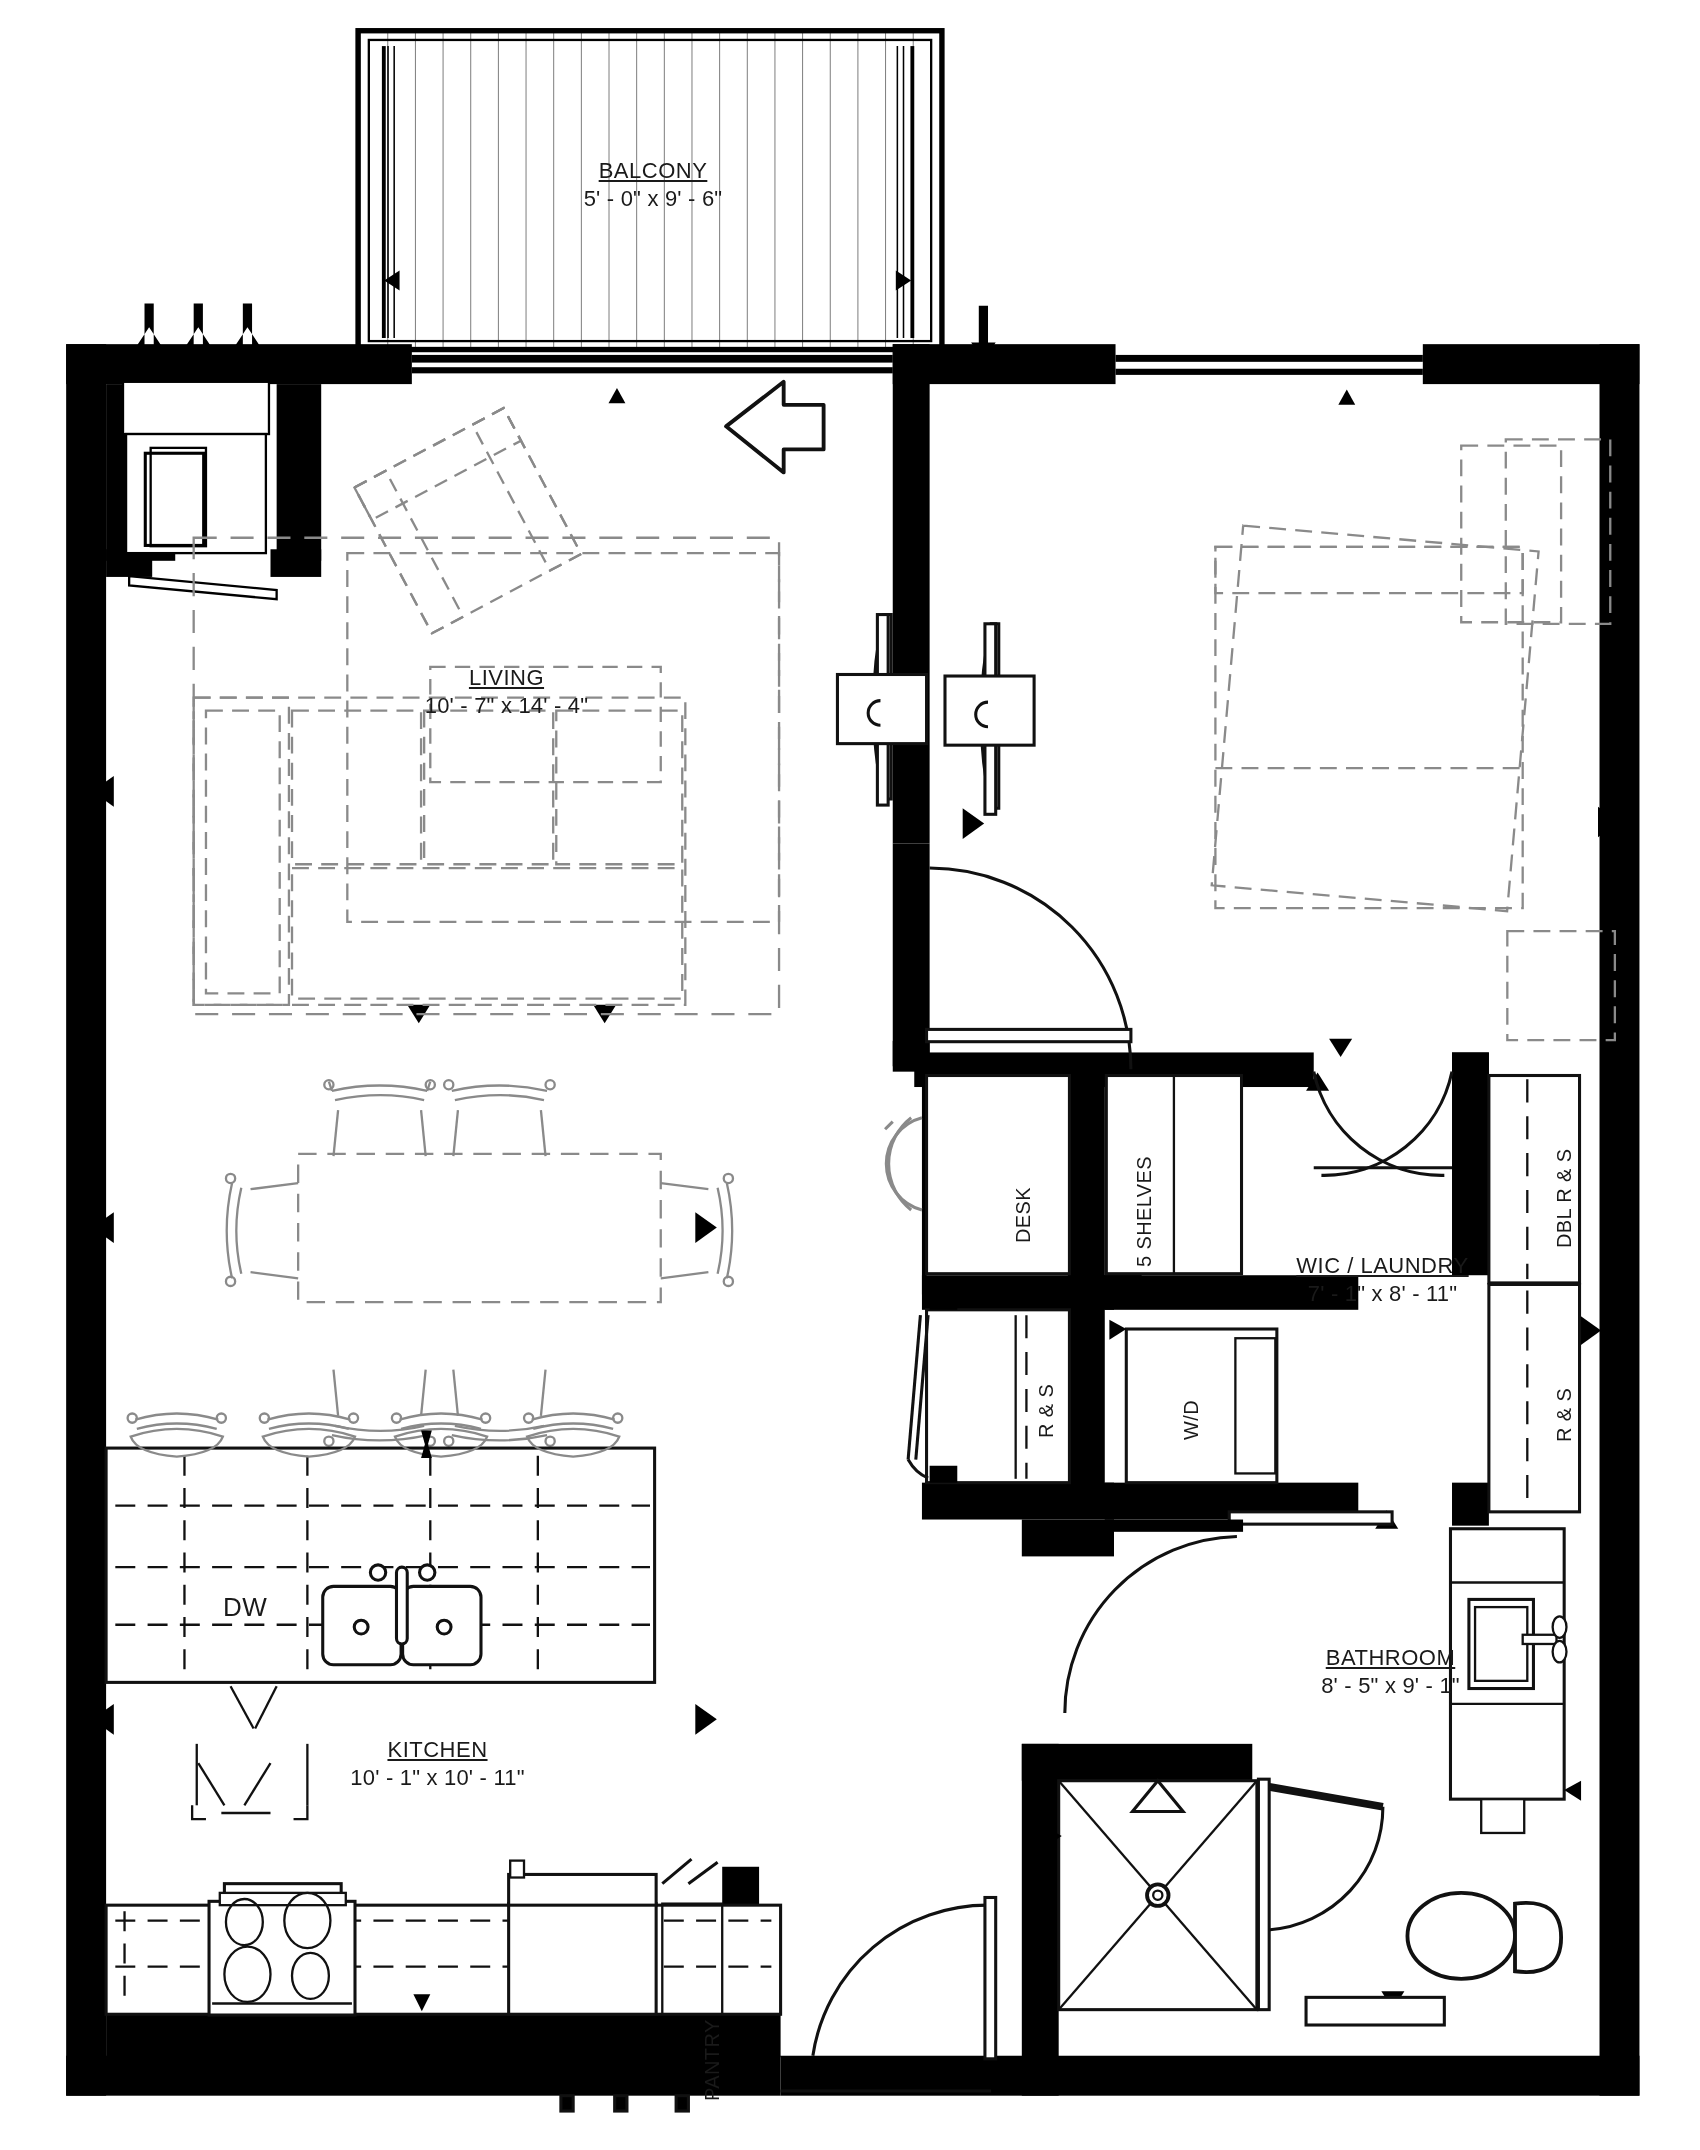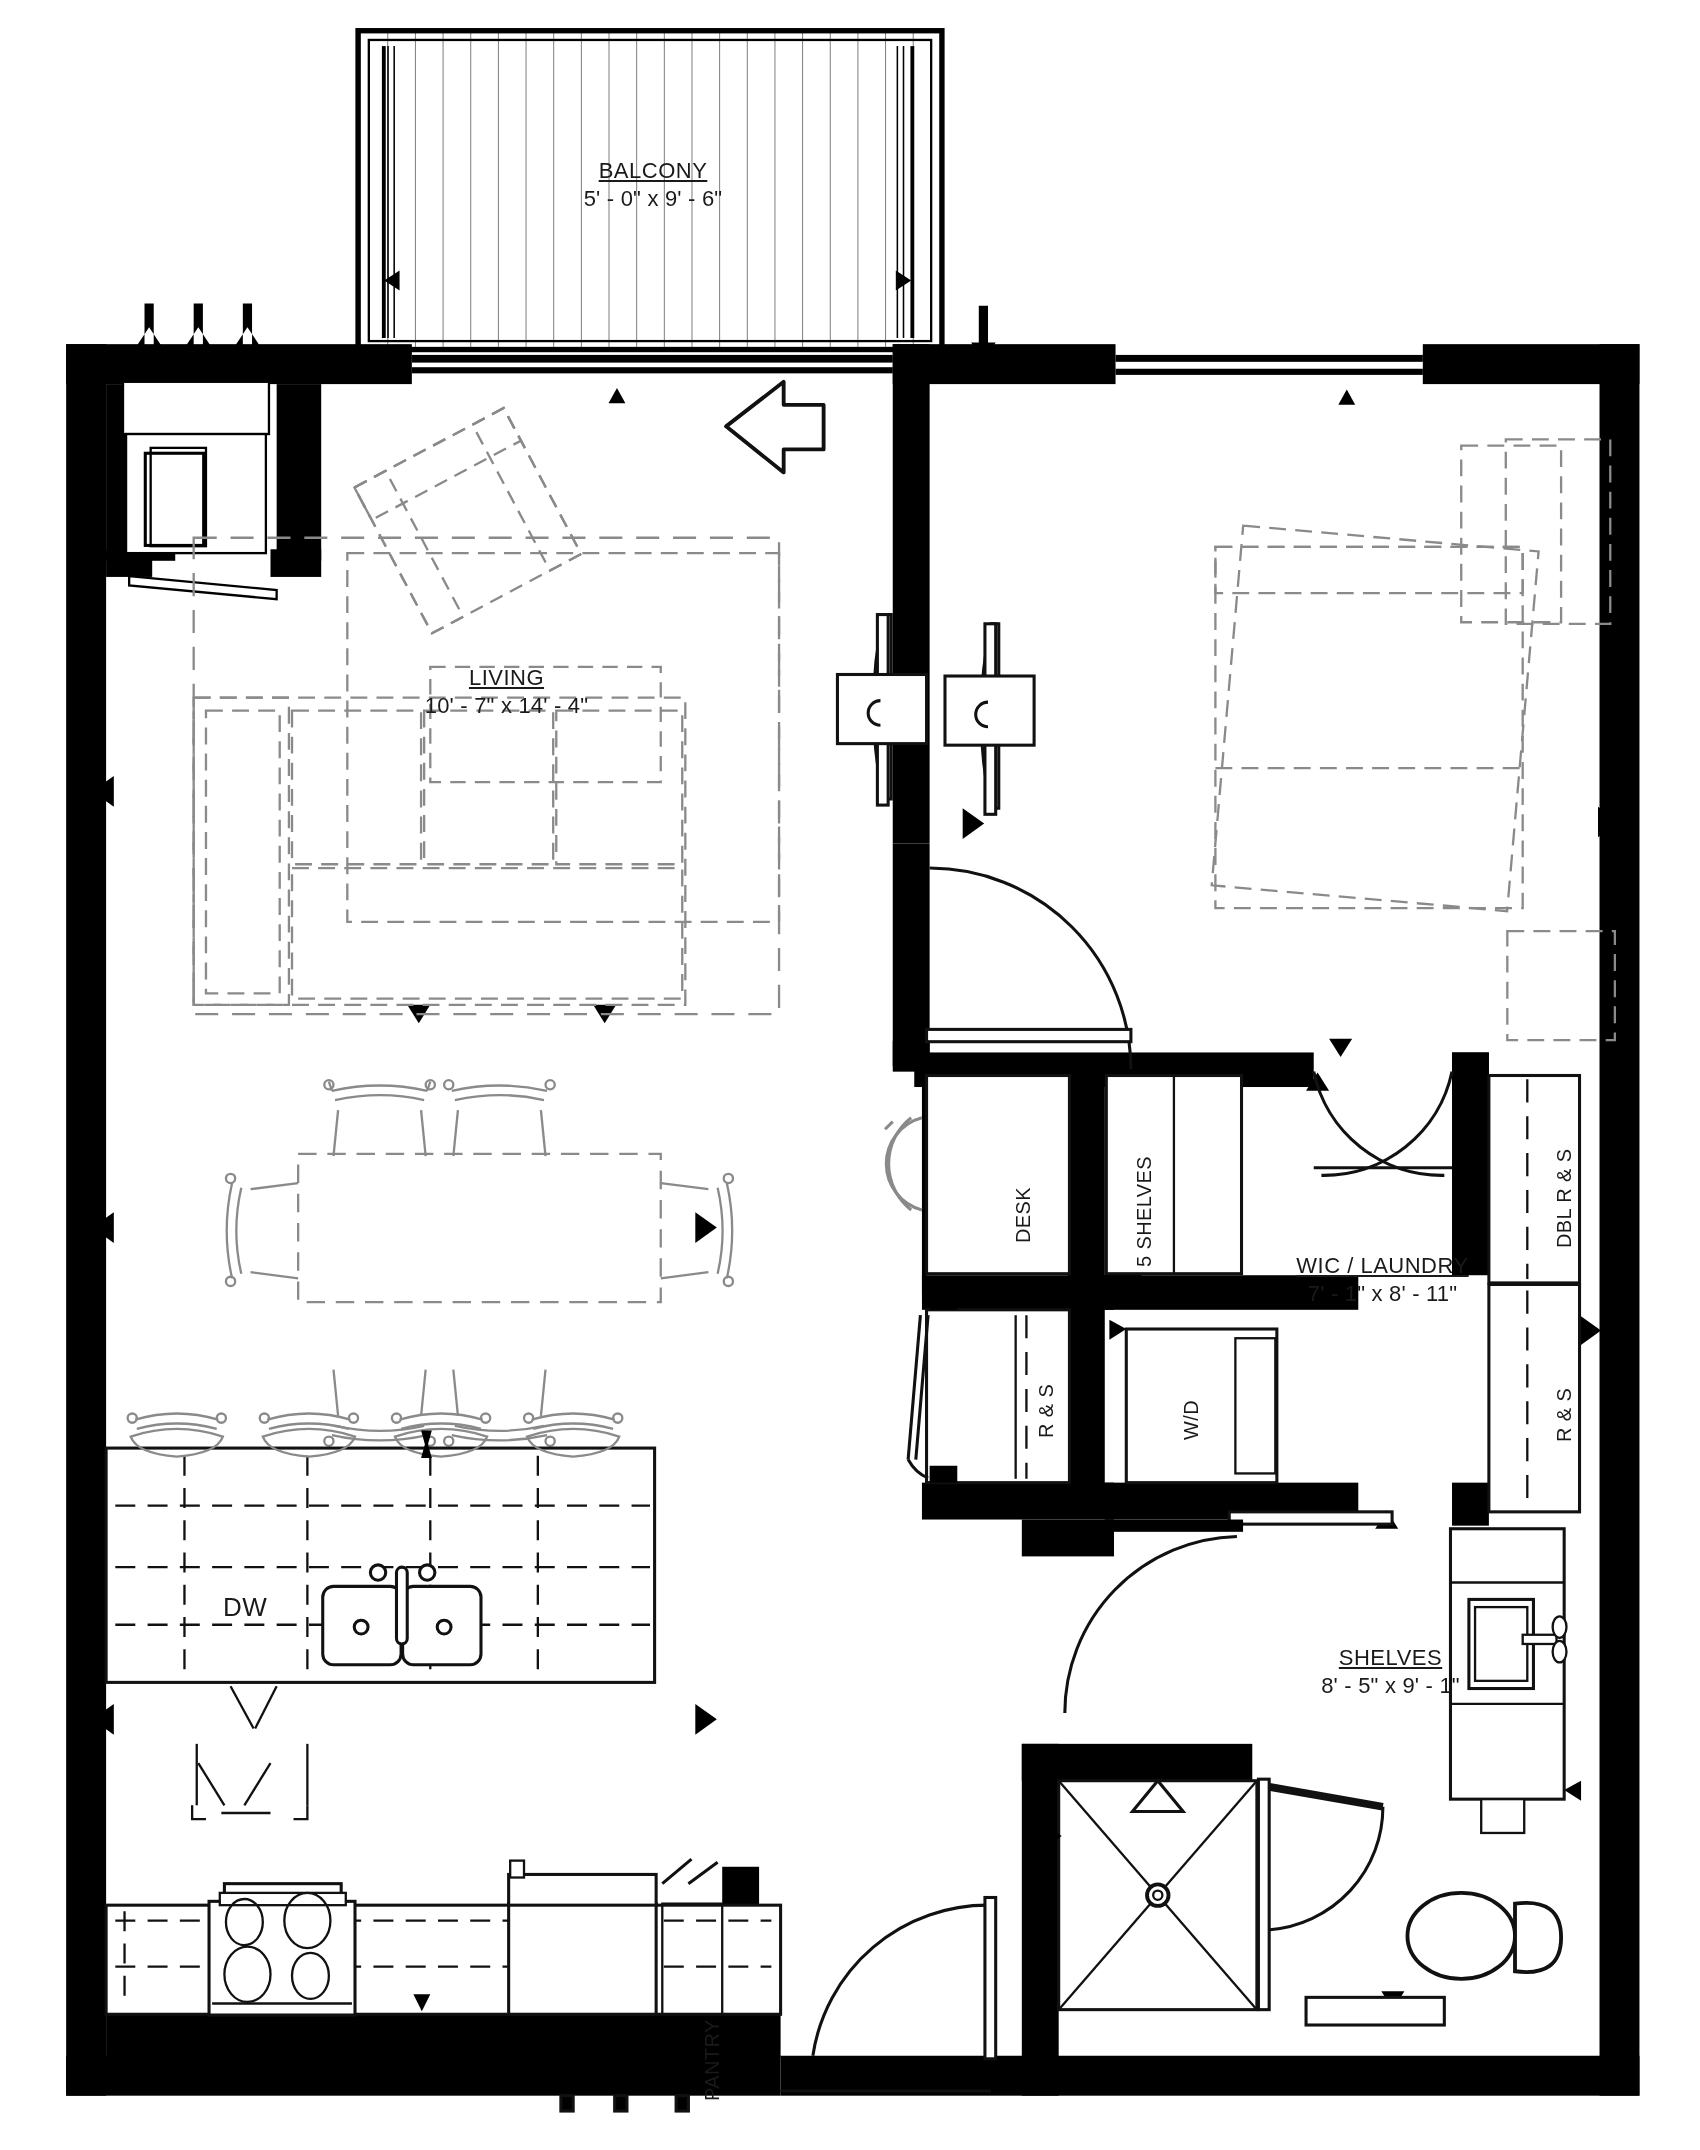--- a/index.html
+++ b/index.html
@@ -507,28 +507,32 @@
   <span class="rdim">5' - 0" x 9' - 6"</span>
 </div>
 
 <div class="roomlabel" style="left:376px; top:664px; width:261px;">
   <span class="rname">LIVING</span>
   <span class="rdim">10' - 7" x 14' - 4"</span>
 </div>
 
 
 
+<div class="roomlabel" style="left:307px; top:1736px; width:261px;">
+  <span class="rname">KITCHEN</span>
+  <span class="rdim">10' - 1" x 10' - 11"</span>
+</div>
 
 <div class="roomlabel" style="left:1252px; top:1252px; width:261px;">
   <span class="rname">WIC / LAUNDRY</span>
   <span class="rdim">7' - 1" x 8' - 11"</span>
 </div>
 
 <div class="roomlabel" style="left:1260px; top:1644px; width:261px;">
-  <span class="rname">SHELVES</span>
+  <span class="rname">BATHROOM</span>
   <span class="rdim">8' - 5" x 9' - 1"</span>
 </div>
 
 <div class="minilabel vert" style="left:1012px; top:1243px; transform:rotate(-90deg);">DESK</div>
 
 <div class="minilabel vert" style="left:1133px; top:1267px; transform:rotate(-90deg);">5 SHELVES</div>
 
 <div class="minilabel vert" style="left:1035px; top:1438px; transform:rotate(-90deg);">R &amp; S</div>
 
 <div class="minilabel vert" style="left:1553px; top:1248px; transform:rotate(-90deg);">DBL R &amp; S</div>

